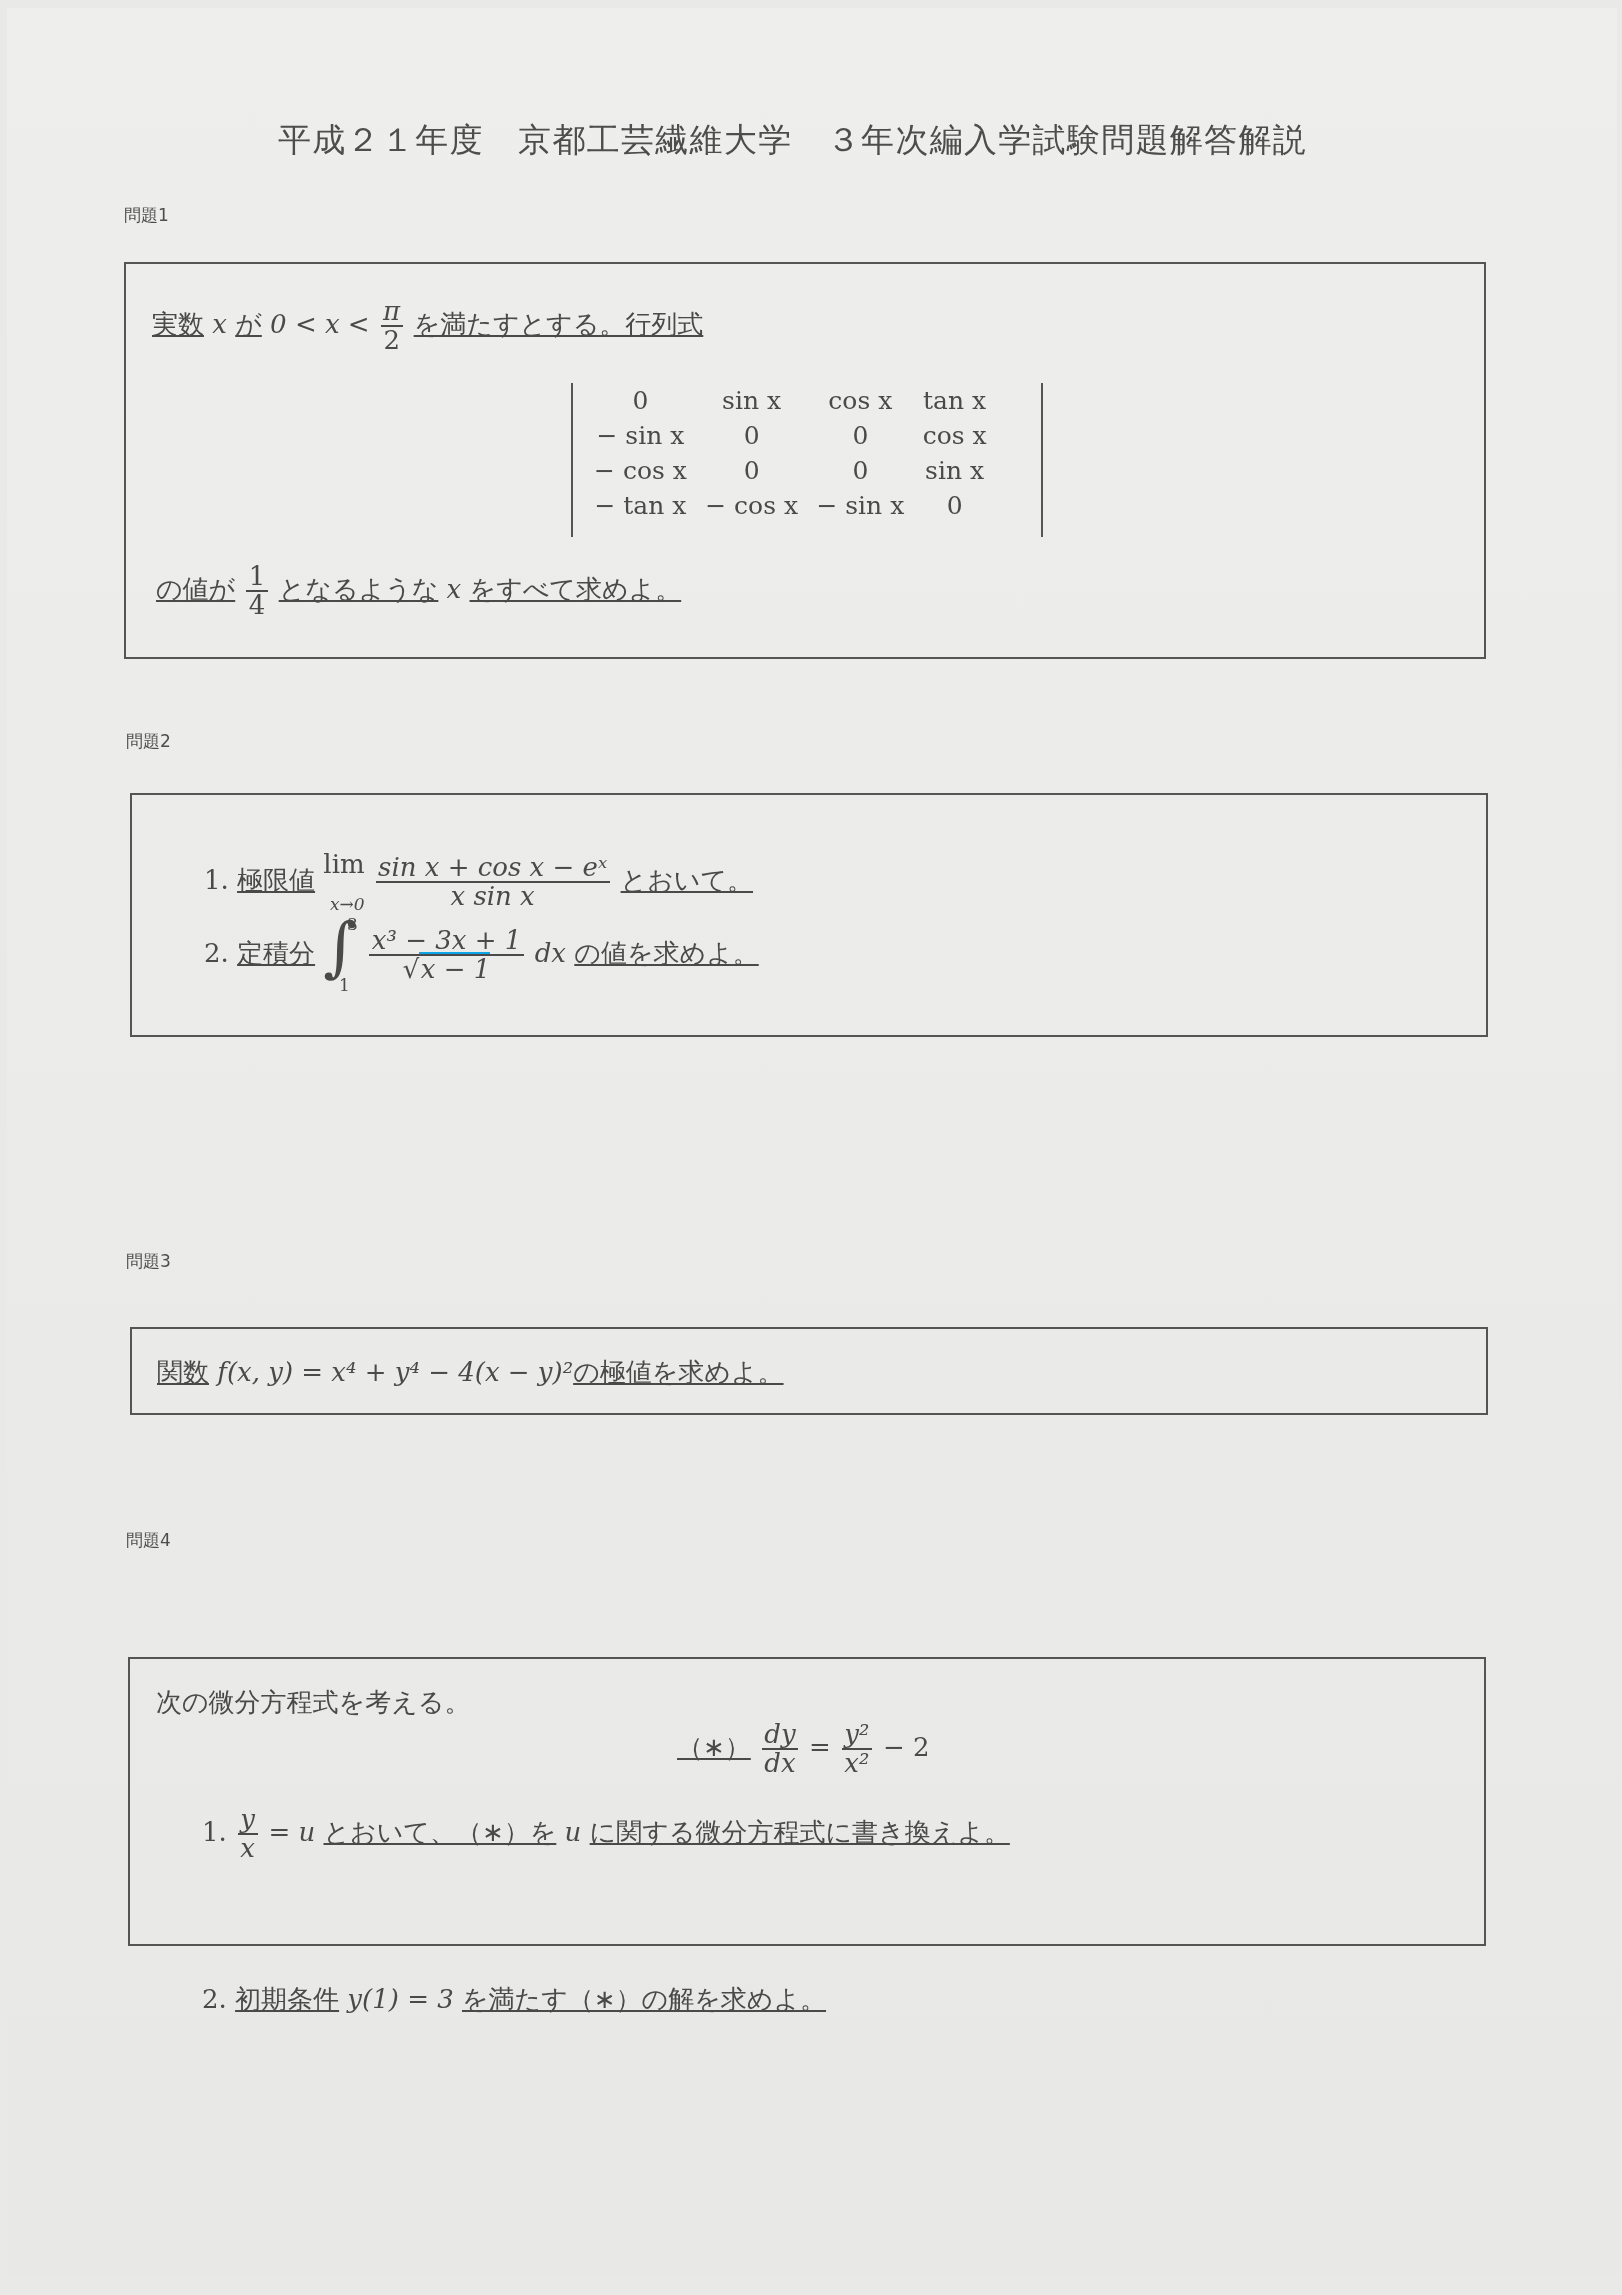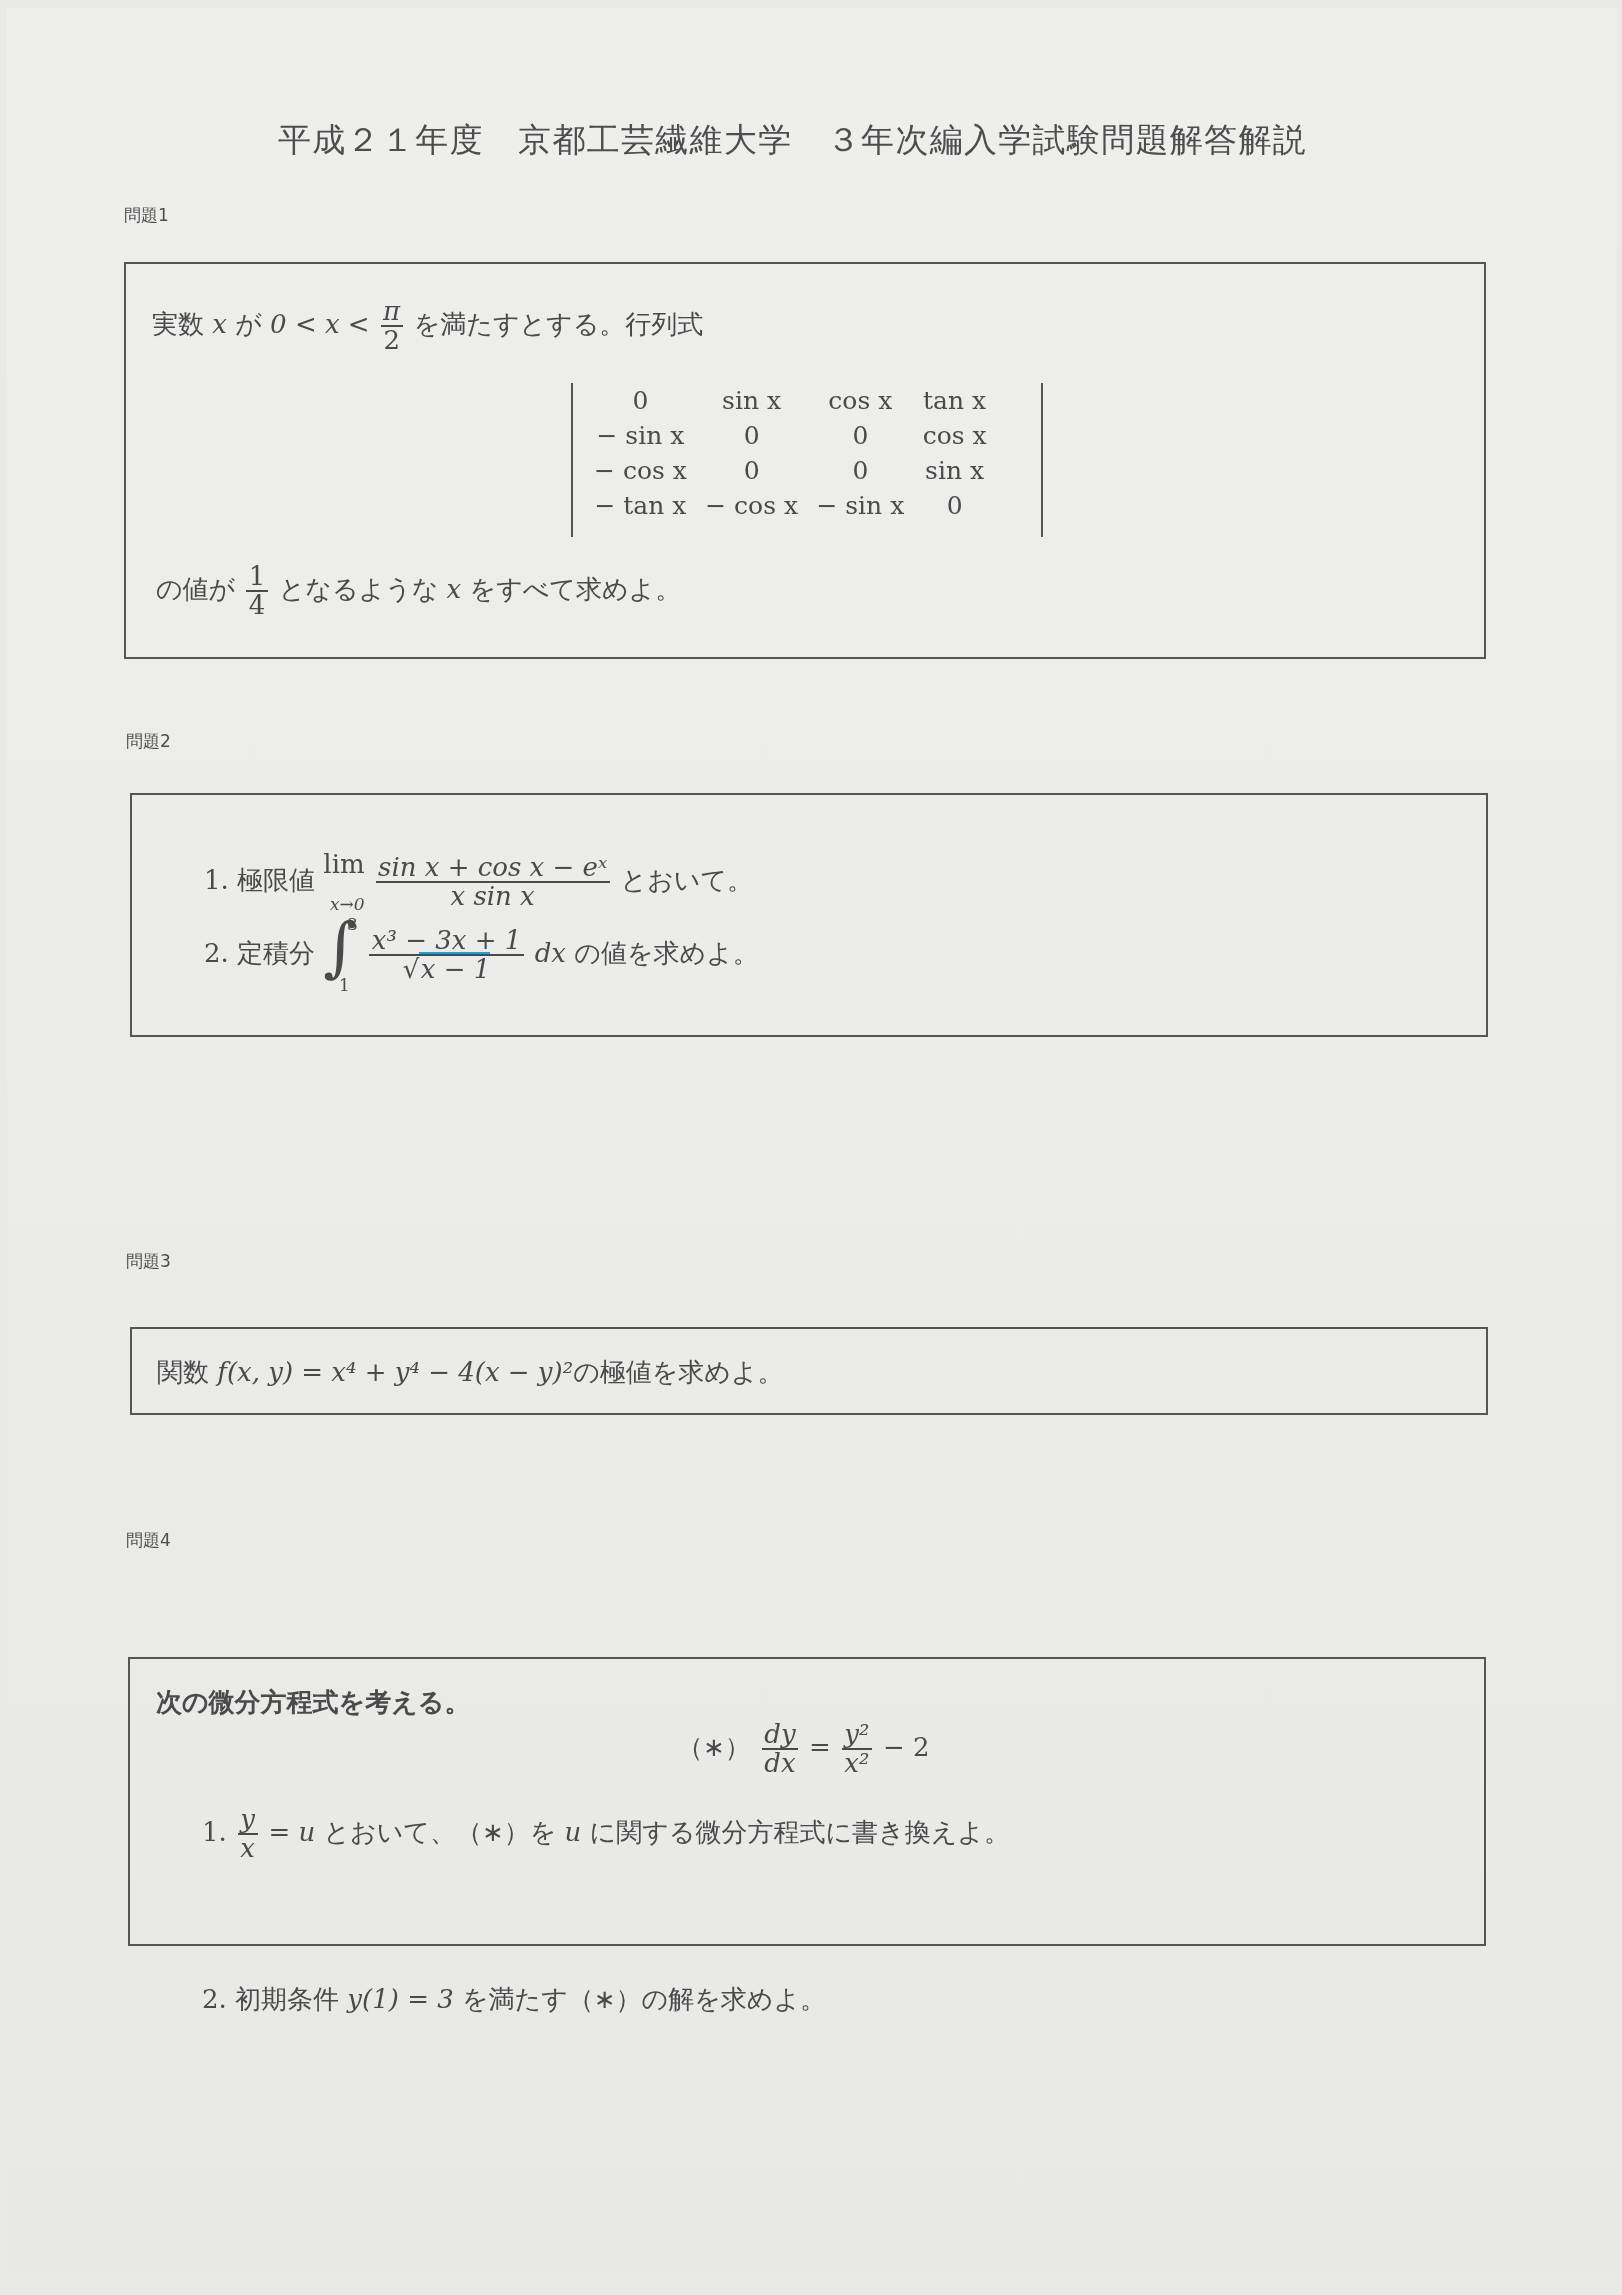--- a/index.html
+++ b/index.html
@@ -20,21 +20,21 @@
       color: #4d4d4d; white-space: nowrap;
     }
     .heading {
       position: absolute; font-family: "DejaVu Sans", sans-serif;
       font-size: 17px; color: #4d4d4d; white-space: nowrap;
     }
     .box {
       position: absolute; border: 2.6px solid #555; box-sizing: border-box;
     }
     .t { position: absolute; font-size: 26px; white-space: nowrap; color: #4a4a4a; }
-    .jp { font-family: "DejaVu Sans", sans-serif; }
+    .jp { font-family: "DejaVu Sans", sans-serif; text-decoration: underline; }
     .m { font-family: "DejaVu Serif", serif; font-style: italic; }
     .r { font-family: "DejaVu Serif", serif; font-style: normal; }
     .frac { display: inline-block; vertical-align: middle; text-align: center; line-height: 1.05; margin: 0 2.6px; }
     .frac .num, .frac .den { display: block; padding: 0 2.6px; }
     .frac .num { border-bottom: 2px solid #4a4a4a; }
     .det {
       position: absolute; left: 571px; top: 383px; width: 468px; height: 154px;
       border-left: 2.6px solid #555; border-right: 2.6px solid #555;
     }
     .det table { border-collapse: collapse; margin-left: 11.8px; }
@@ -147,21 +147,21 @@
 <div class="heading" style="left:126px; top:1250px;">問題3</div>
 <div class="box" style="left:130px; top:1327px; width:1358px; height:88px;"></div>
 <div class="t" style="left:157px; top:1355px;">
   <span class="jp">関数</span>
   <span class="m">f(x, y) = x⁴ + y⁴ − 4(x − y)²</span><span class="jp">の極値を求めよ。</span>
 </div>
 
 <div class="heading" style="left:126px; top:1529px;">問題4</div>
 <div class="box" style="left:128px; top:1657px; width:1358px; height:289px;"></div>
 
-<div class="t" style="left:156px; top:1685px;font-weight:bold;">次の微分方程式を考える。</div>
+<div class="t" style="left:156px; top:1685px;">次の微分方程式を考える。</div>
 
 <div class="t" style="left:677px; top:1721px;">
   <span class="jp">（∗）</span>
   <span class="frac">
     <span class="num m">dy</span>
     <span class="den m">dx</span>
   </span>
   <span class="r">=</span>
   <span class="frac">
     <span class="num m">y²</span>

